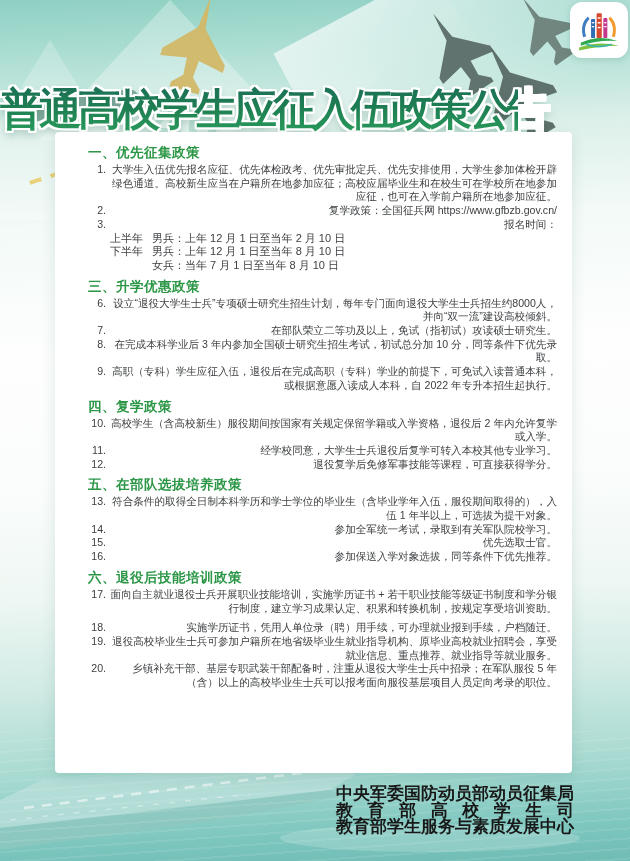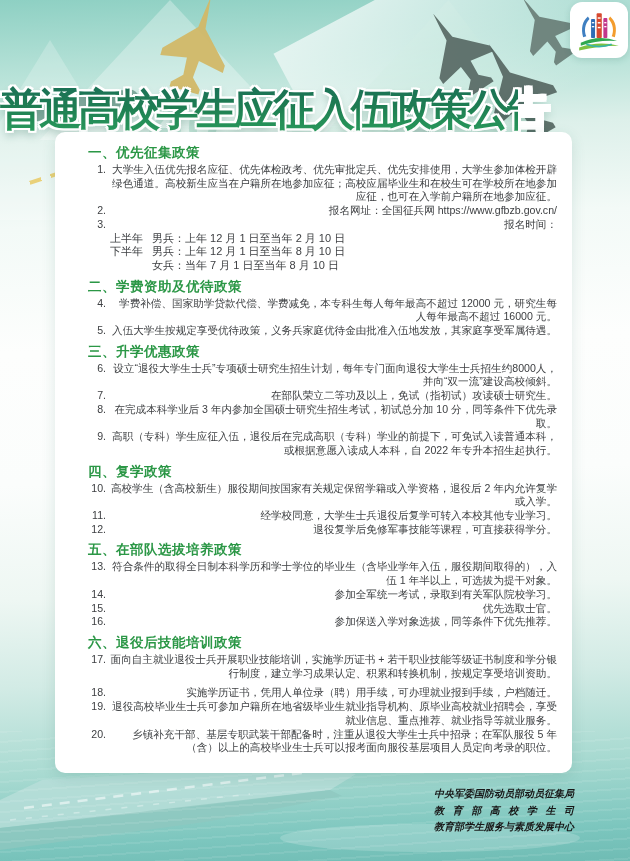--- a/index.html
+++ b/index.html
@@ -30,34 +30,34 @@
   .title-wrap{position:absolute;left:0;top:60px;width:518px;height:58px;text-align:center;margin-top:21px;}
   .title{position:absolute;left:0;right:0;top:0;font-size:43px;font-weight:bold;letter-spacing:-4px;white-space:nowrap;}
   .title.outline{color:#ffffff;
     text-shadow:-2px 0 0 #fff,2px 0 0 #fff,0 -2px 0 #fff,0 2px 0 #fff,
       -2px -2px 0 #fff,2px -2px 0 #fff,-2px 2px 0 #fff,2px 2px 0 #fff,
       0 5px 8px rgba(24,90,66,0.35);}
   .title.fill{background:linear-gradient(180deg,#1a6e57 0%,#1e7d52 45%,#2da35f 100%);
     -webkit-background-clip:text;background-clip:text;color:transparent;}
   
   .card{position:absolute;left:55px;top:132px;width:517px;height:641px;background:#ffffff;
-    border-radius:10px;box-shadow:0 4px 14px rgba(40,110,95,0.15);
+    border-radius:4px;box-shadow:0 4px 14px rgba(40,110,95,0.15);
     padding:13px 15px 8px 33px;box-sizing:border-box;overflow:hidden;}
   .sec{margin-top:6px;}
   .sec:first-child{margin-top:0;}
   .sec-h{font-size:13.5px;font-weight:bold;color:#2b9746;line-height:16px;margin:0 0 2px 0;letter-spacing:.5px;}
   .item{display:flex;font-size:10.6px;line-height:13.7px;color:#3e4043;}
   .num{flex:0 0 18px;text-align:right;padding-right:4px;white-space:nowrap;}
   .txt{flex:1;text-align:right;}
   .sched{margin-left:22px;}
   .srow{display:flex;font-size:11px;line-height:13.7px;color:#3e4043;}
   .sp{flex:0 0 42px;}
   
   .footer{position:absolute;top:786px;right:56px;display:inline-block;text-align:right;
-    font-weight:bold;font-size:10px;line-height:16.5px;color:#181818;font-style:italic;}
+    font-weight:bold;font-size:17px;line-height:16.5px;color:#181818;}
   .fline{width:100%;}
   .fline.justify{text-align:justify;text-align-last:justify;}
 </style>
 </head>
 <body>
 
 <div class="poster">
 
   <div class="bg">
     <div class="tri tri1"></div>
@@ -118,21 +118,21 @@
   <div class="card">
 
     <section class="sec">
       <h2 class="sec-h">一、优先征集政策</h2>
       <div class="item">
         <span class="num">1.</span>
         <span class="txt">大学生入伍优先报名应征、优先体检政考、优先审批定兵、优先安排使用，大学生参加体检开辟绿色通道。高校新生应当在户籍所在地参加应征；高校应届毕业生和在校生可在学校所在地参加应征，也可在入学前户籍所在地参加应征。</span>
       </div>
       <div class="item">
         <span class="num">2.</span>
-        <span class="txt">报名网址：全国征兵网 https://www.gfbzb.gov.cn/</span>
+        <span class="txt">复学政策：全国征兵网 https://www.gfbzb.gov.cn/</span>
       </div>
       <div class="item">
         <span class="num">3.</span>
         <span class="txt">报名时间：</span>
       </div>
       <div class="sched">
         <div class="srow">
           <span class="sp">上半年</span>
           <span>男兵：上年 12 月 1 日至当年 2 月 10 日</span>
         </div>
@@ -140,31 +140,20 @@
           <span class="sp">下半年</span>
           <span>男兵：上年 12 月 1 日至当年 8 月 10 日</span>
         </div>
         <div class="srow">
           <span class="sp"></span>
           <span>女兵：当年 7 月 1 日至当年 8 月 10 日</span>
         </div>
       </div>
     </section>
 
-    <section class="sec">
-      <h2 class="sec-h">二、学费资助及优待政策</h2>
-      <div class="item">
-        <span class="num">4.</span>
-        <span class="txt">学费补偿、国家助学贷款代偿、学费减免，本专科生每人每年最高不超过 12000 元，研究生每人每年最高不超过 16000 元。</span>
-      </div>
-      <div class="item">
-        <span class="num">5.</span>
-        <span class="txt">入伍大学生按规定享受优待政策，义务兵家庭优待金由批准入伍地发放，其家庭享受军属待遇。</span>
-      </div>
-    </section>
 
     <section class="sec">
       <h2 class="sec-h">三、升学优惠政策</h2>
       <div class="item">
         <span class="num">6.</span>
         <span class="txt">设立“退役大学生士兵”专项硕士研究生招生计划，每年专门面向退役大学生士兵招生约8000人，并向“双一流”建设高校倾斜。</span>
       </div>
       <div class="item">
         <span class="num">7.</span>
         <span class="txt">在部队荣立二等功及以上，免试（指初试）攻读硕士研究生。</span>

